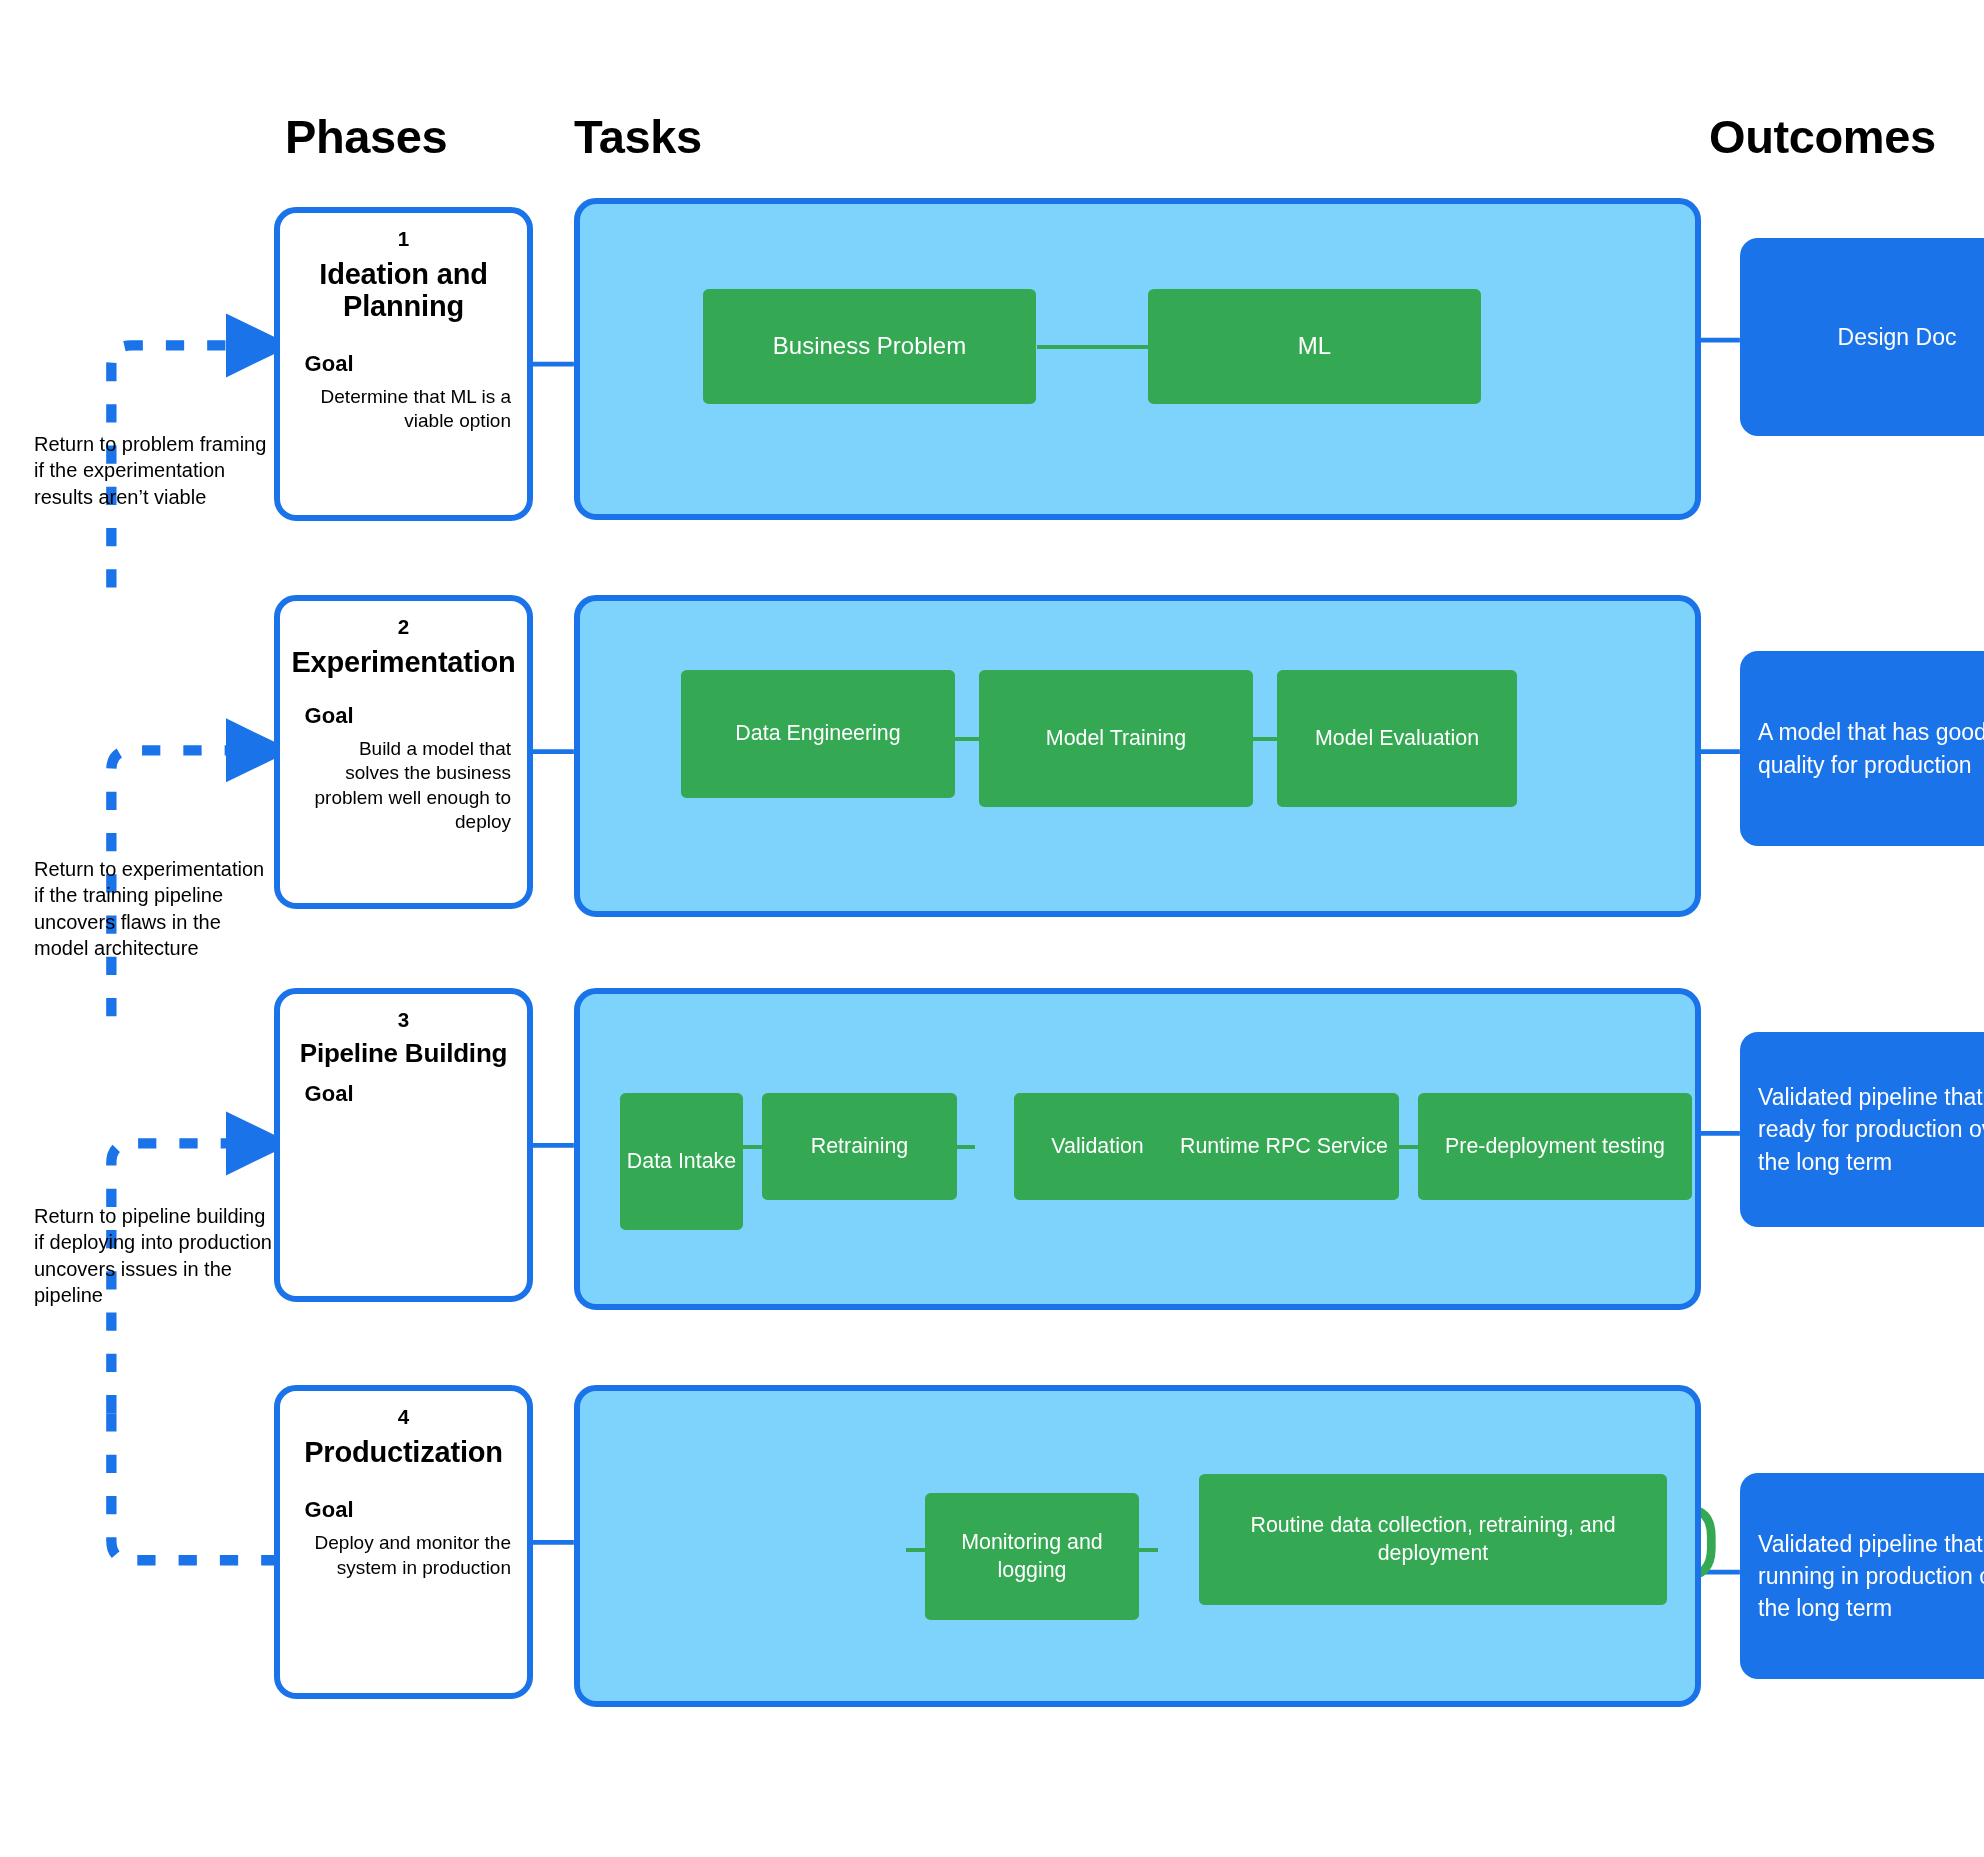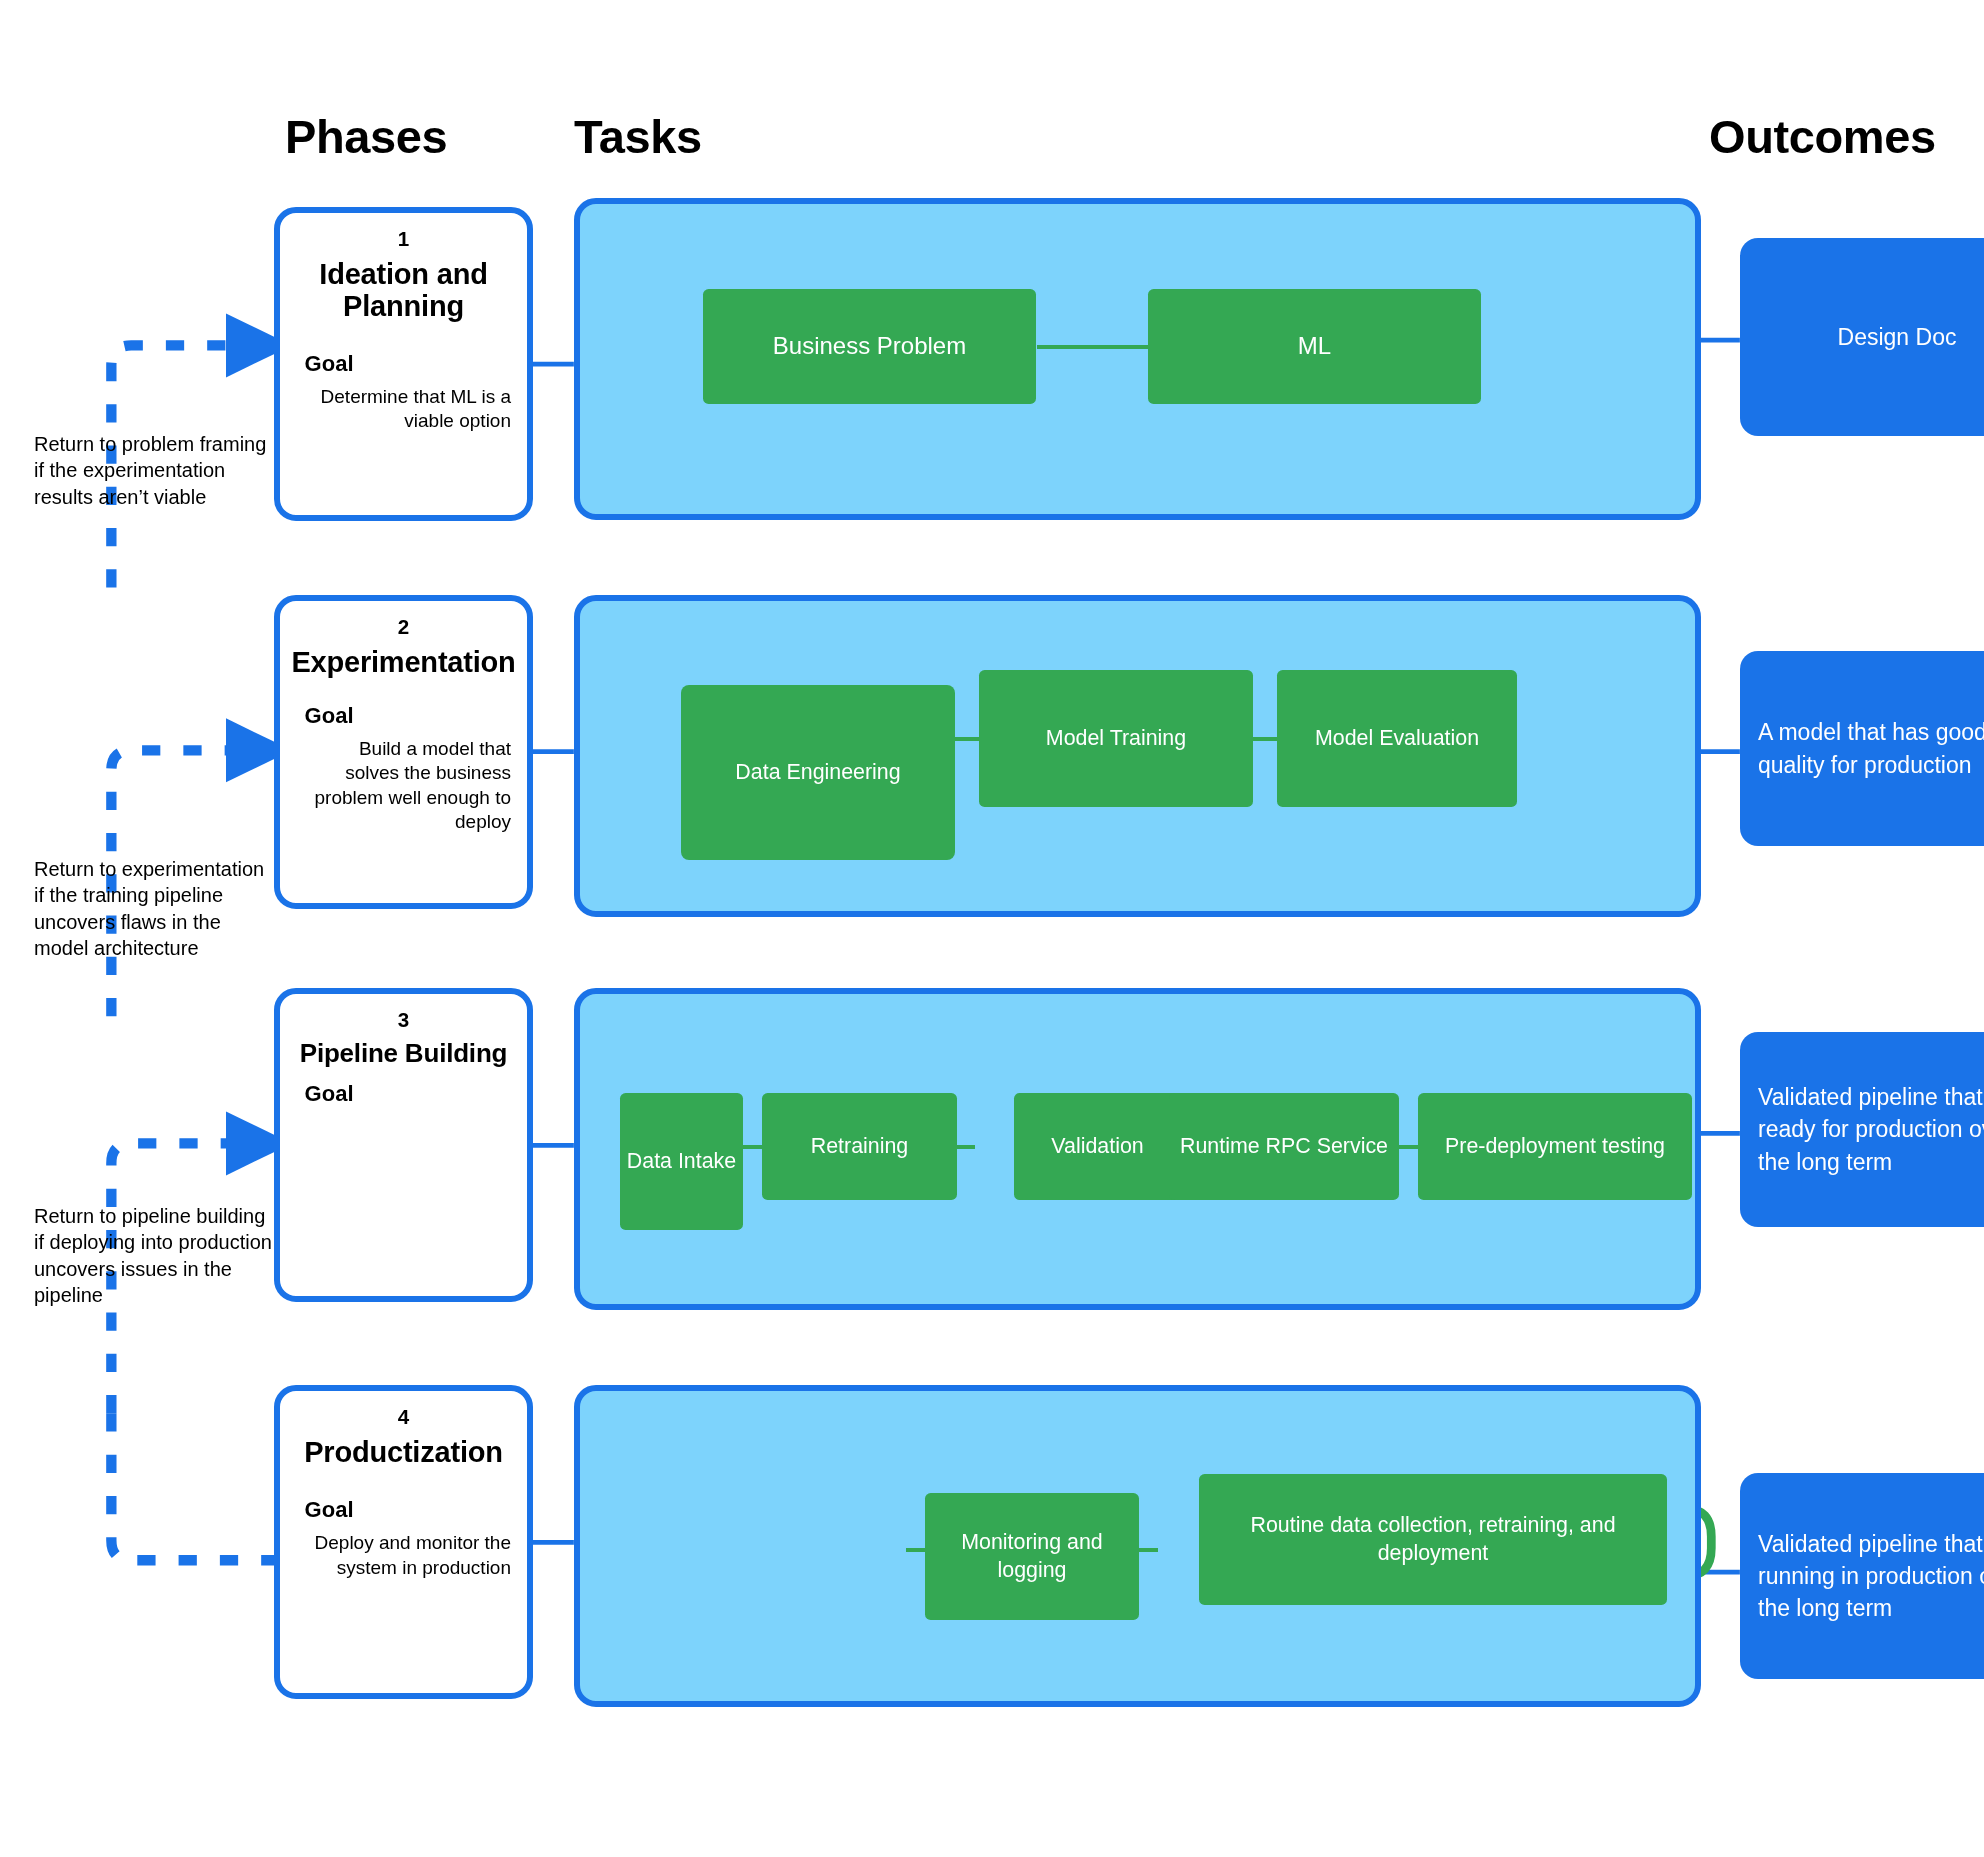--- a/index.html
+++ b/index.html
@@ -154,21 +154,21 @@
   <div class="phase-card" id="card2">
     <div class="phase-num">2</div>
     <div class="phase-title">Experimentation</div>
     <div class="goal-wrap">
       <div class="goal-label">Goal</div>
       <div class="goal-text">Build a model that solves the business problem well enough to deploy</div>
     </div>
   </div>
 
   <div class="tasks-panel" id="tasks2">
-    <div class="gbox" style="left:101px;top:84px;width:274px;height:175px;border-radius:8px;">Data Engineering</div>
+    <div class="gbox" style="left:101px;top:69px;width:274px;height:128px;">Data Engineering</div>
     <div class="connector" style="left:375px;top:136px;width:24px;"></div>
     <div class="gbox" style="left:399px;top:69px;width:274px;height:137px;">Model Training</div>
     <div class="connector" style="left:673px;top:136px;width:24px;"></div>
     <div class="gbox" style="left:697px;top:69px;width:240px;height:137px;">Model Evaluation</div>
   </div>
 
   <div class="outcome" id="out2">
     <span class="otxt">A model that has good quality for production</span>
   </div>
 

